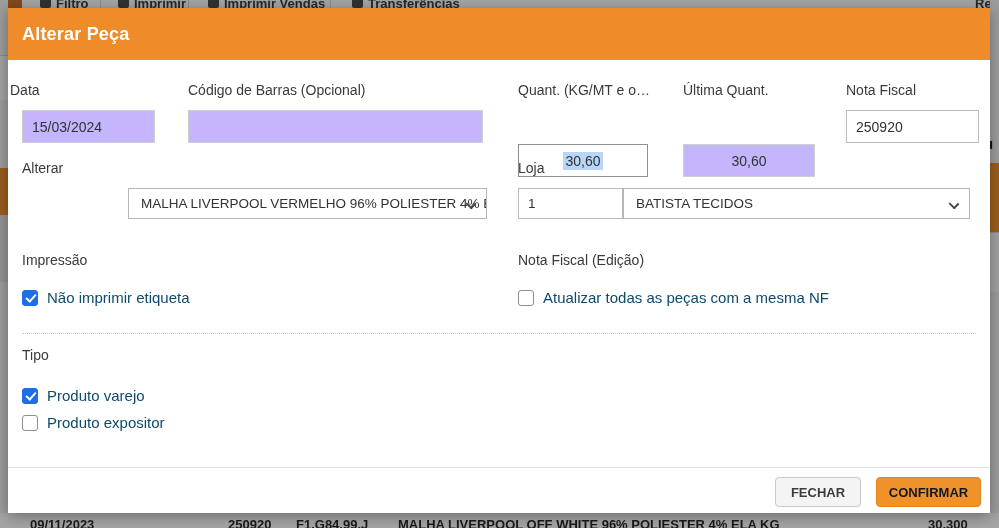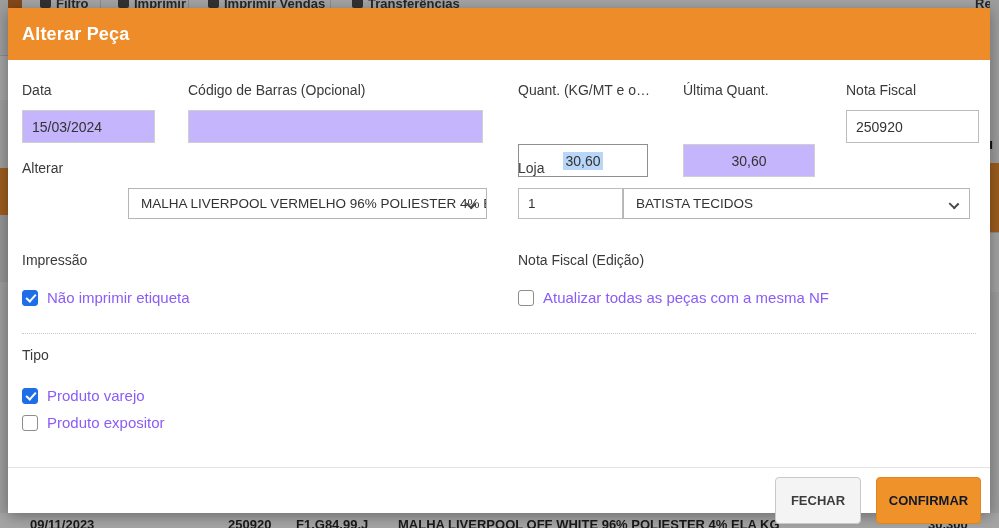--- a/index.html
+++ b/index.html
@@ -52,27 +52,27 @@
     overflow:hidden; white-space:nowrap; }
   .chevron { position:absolute; right:11px; top:11px; width:8px; height:8px;
     border-right:2px solid #444; border-bottom:2px solid #444; transform:rotate(45deg) scale(1,0.9); }
 
   .cb-row { position:absolute; display:flex; align-items:center; }
   .cb { width:16px; height:16px; border:1.5px solid #8d8d8d; border-radius:3px;
     background:#fff; margin-right:9px; position:relative; flex:none; }
   .cb.checked { background:#1e6ee8; border-color:#1e6ee8; }
   .cb.checked::after { content:""; position:absolute; left:4.5px; top:1.5px; width:4px; height:8px;
     border-right:2px solid #fff; border-bottom:2px solid #fff; transform:rotate(42deg); }
-  .cb-label { font-size:15px; color:#8b5cf6; }
+  .cb-label { font-size:15px; color:#0c4a6e; }
 
   .dotted-div { position:absolute; left:14px; right:14px; border-top:1px dotted #c9c9c9; }
 
   .modal-footer { position:absolute; left:0; top:459px; width:100%; height:46px;
     border-top:1px solid #e3e3e3; background:#fff; }
-  .btn { position:absolute; top:9px; height:47px; border-radius:4px; font-size:13px;
+  .btn { position:absolute; top:9px; height:30px; border-radius:4px; font-size:13px;
     font-weight:bold; display:flex; align-items:center; justify-content:center;
     font-family:"Liberation Sans", sans-serif; cursor:pointer; }
   .btn-close { left:767px; width:86px; background:#f4f4f4; border:1px solid #c9c9c9; color:#3c3c3c; }
   .btn-confirm { left:868px; width:105px; background:#f0922a; border:1px solid #e0851f; color:#0f172a; }
 </style>
 </head>
 <body>
 
 <div class="stage">
 
@@ -115,21 +115,21 @@
   </div>
 
   <div class="modal">
 
     <div class="modal-header">
       <span class="modal-title">Alterar Peça</span>
     </div>
 
     <div class="modal-body">
 
-      <span class="lbl" style="left:14px; top:22px">Data</span>
+      <span class="lbl" style="left:2px; top:22px">Data</span>
       <span class="lbl" style="left:510px; top:22px">Quant. (KG/MT e o…</span>
       <span class="lbl" style="left:180px; top:22px">Código de Barras (Opcional)</span>
       <span class="lbl" style="left:675px; top:22px">Última Quant.</span>
       <span class="lbl" style="left:838px; top:22px">Nota Fiscal</span>
 
       <div class="field disabled" style="left:14px; top:50px; width:133px">
           <span>15/03/2024</span>
         </div>
       <div class="field disabled" style="left:180px; top:50px; width:295px">
           <span></span>

